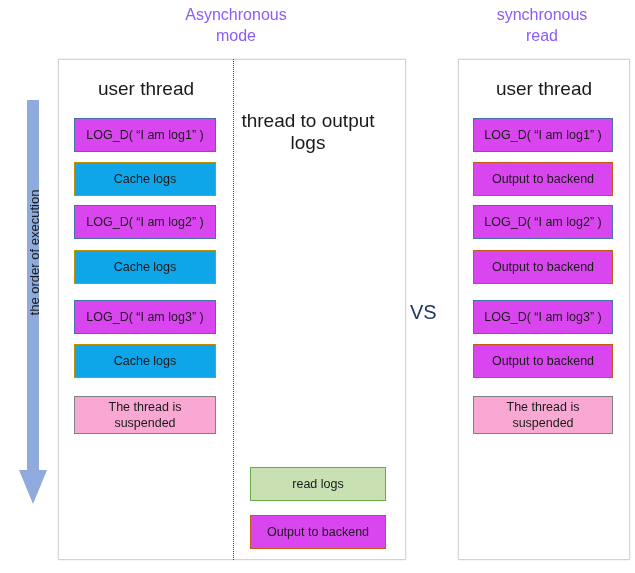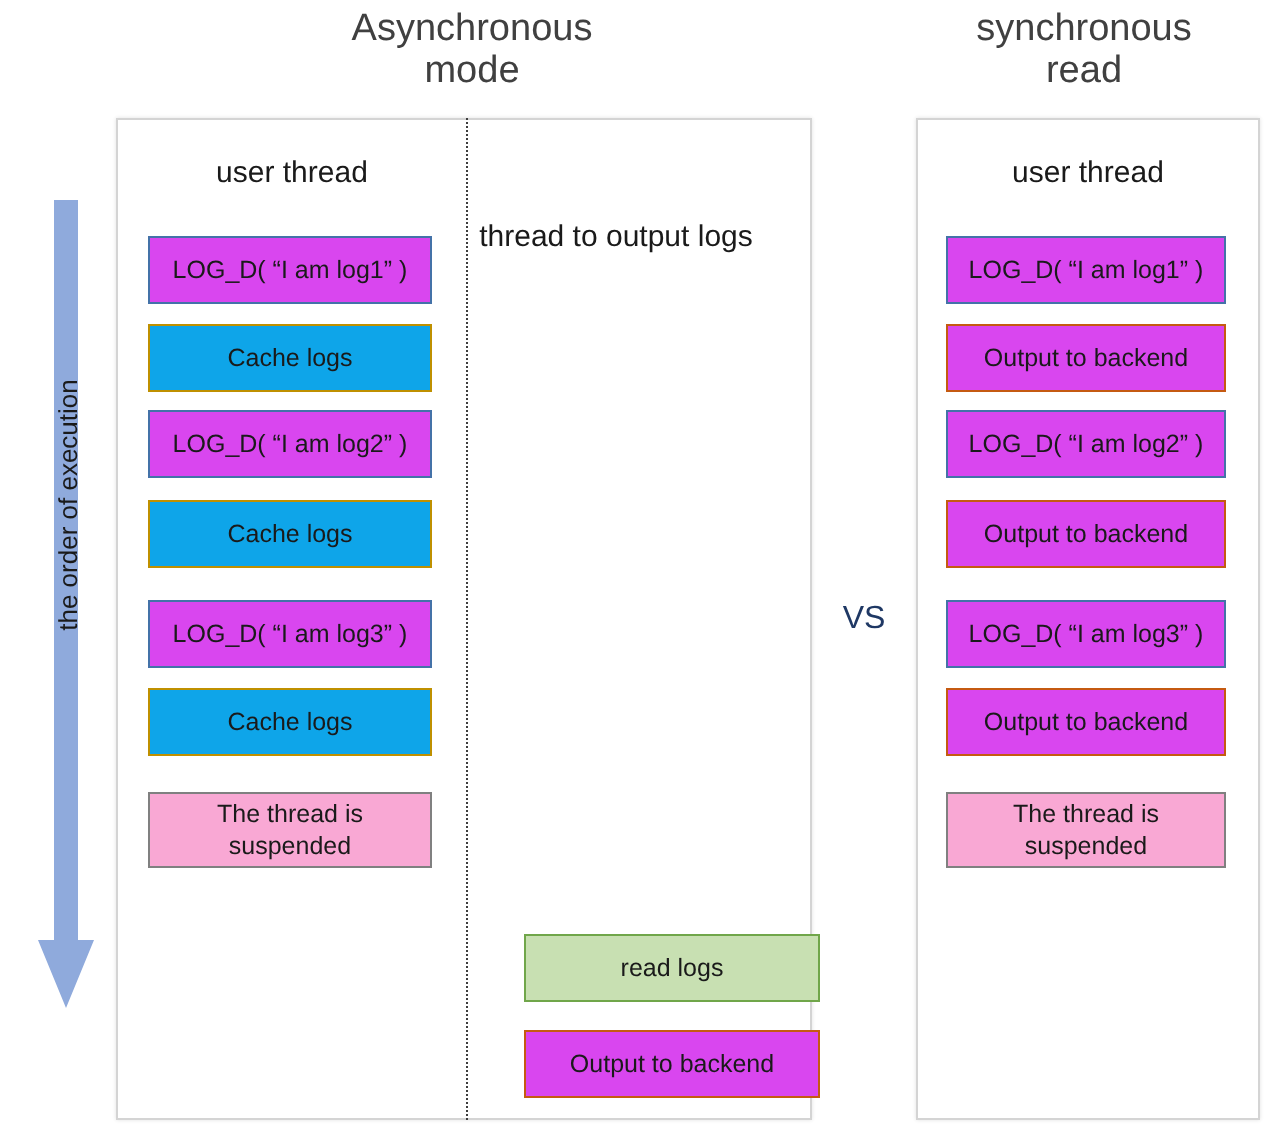--- a/index.html
+++ b/index.html
@@ -13,23 +13,23 @@
     position: relative;
     font-family: "Liberation Sans", sans-serif;
     color: #1a1a1a;
     overflow: hidden;
   }
 
   
   .mode-title {
     position: absolute;
     text-align: center;
-    font-size: 19px;
+    font-size: 16px;
     line-height: 21px;
-    color: #404040;
+    color: #8b5cf6;
     white-space: pre-line;
   }
   #title-async { left: 146px; top: 4px; width: 180px; }
   #title-sync  { left: 452px; top: 4px; width: 180px; }
 
   
   .panel {
     position: absolute;
     background: #ffffff;
     border: 1px solid #d4d4d4;
@@ -45,21 +45,21 @@
     top: 59px;
     width: 0;
     height: 501px;
     border-left: 1.6px dotted #3d3d3d;
   }
 
   
   .col-header {
     position: absolute;
     text-align: center;
-    font-size: 15px;
+    font-size: 19px;
     color: #1a1a1a;
     top: 78px;
   }
   #hdr-user-async { left: 60px;  width: 172px; }
   #hdr-output     { left: 224px; width: 168px; margin-top: 32px; }
   #hdr-user-sync  { left: 459px; width: 170px; }
 
   
   .block {
     position: absolute;
@@ -74,21 +74,21 @@
     white-space: pre-line;
   }
   .block.blue   { background: #d946ef; border: 1px solid #4472A8; }
   .block.yellow { background: #0ea5e9; border: 1px solid #BF9000; }
   .block.orange { background: #d946ef; border: 1px solid #C55A11; }
   .block.green  { background: #C8E0B2; border: 1px solid #70A64A; }
   .block.grey   { background: #f9a8d4; border: 1px solid #808080; }
 
   
   .col-a { left: 74px;  width: 142px; }
-  .col-b { left: 250px; width: 148px; margin-left: 12px; }
+  .col-b { left: 250px; width: 136px; }
   .col-c { left: 473px; width: 140px; }
 
   .h34 { height: 34px; }
 
   
   #order-arrow {
     position: absolute;
     left: 18px;
     top: 100px;
     width: 30px;
@@ -106,22 +106,22 @@
     transform-origin: center center;
     white-space: nowrap;
   }
 
   
   #vs-label {
     position: absolute;
     left: 410px;
     top: 301px;
     width: 44px;
-    text-align: center;
-    font-size: 16px;
+    text-align: left;
+    font-size: 20px;
     color: #1f3864;
   }
 </style>
 </head>
 <body>
 
 <div class="mode-title" id="title-async">Asynchronous
 mode</div>
 
 <div class="mode-title" id="title-sync">synchronous

